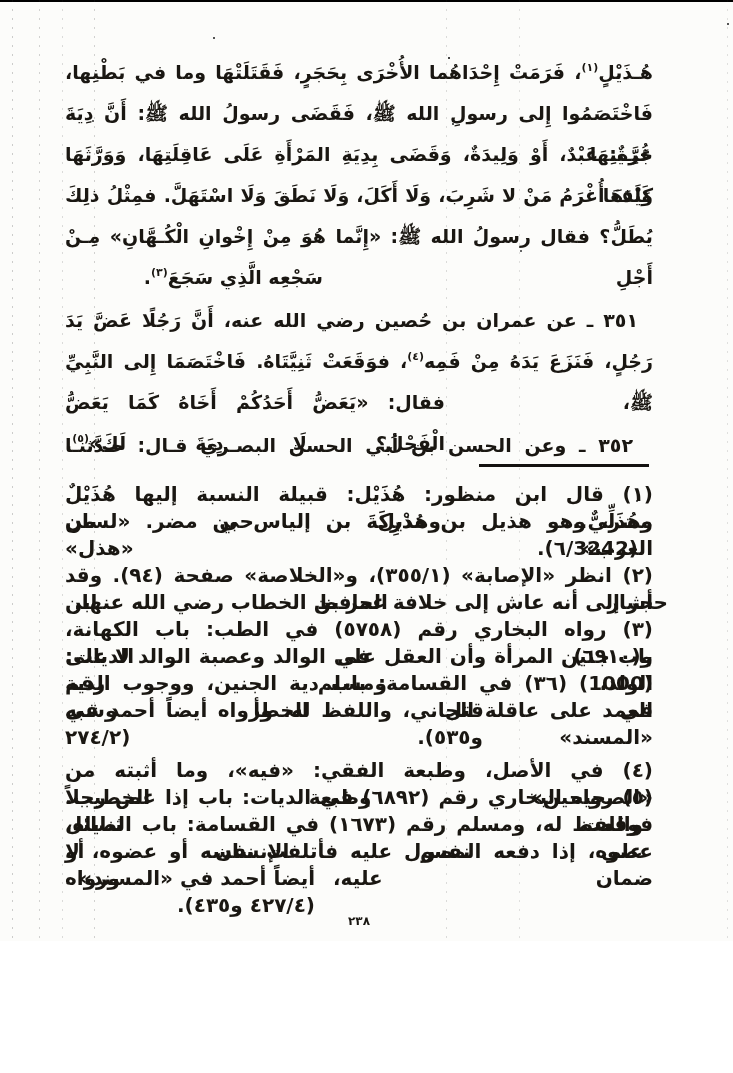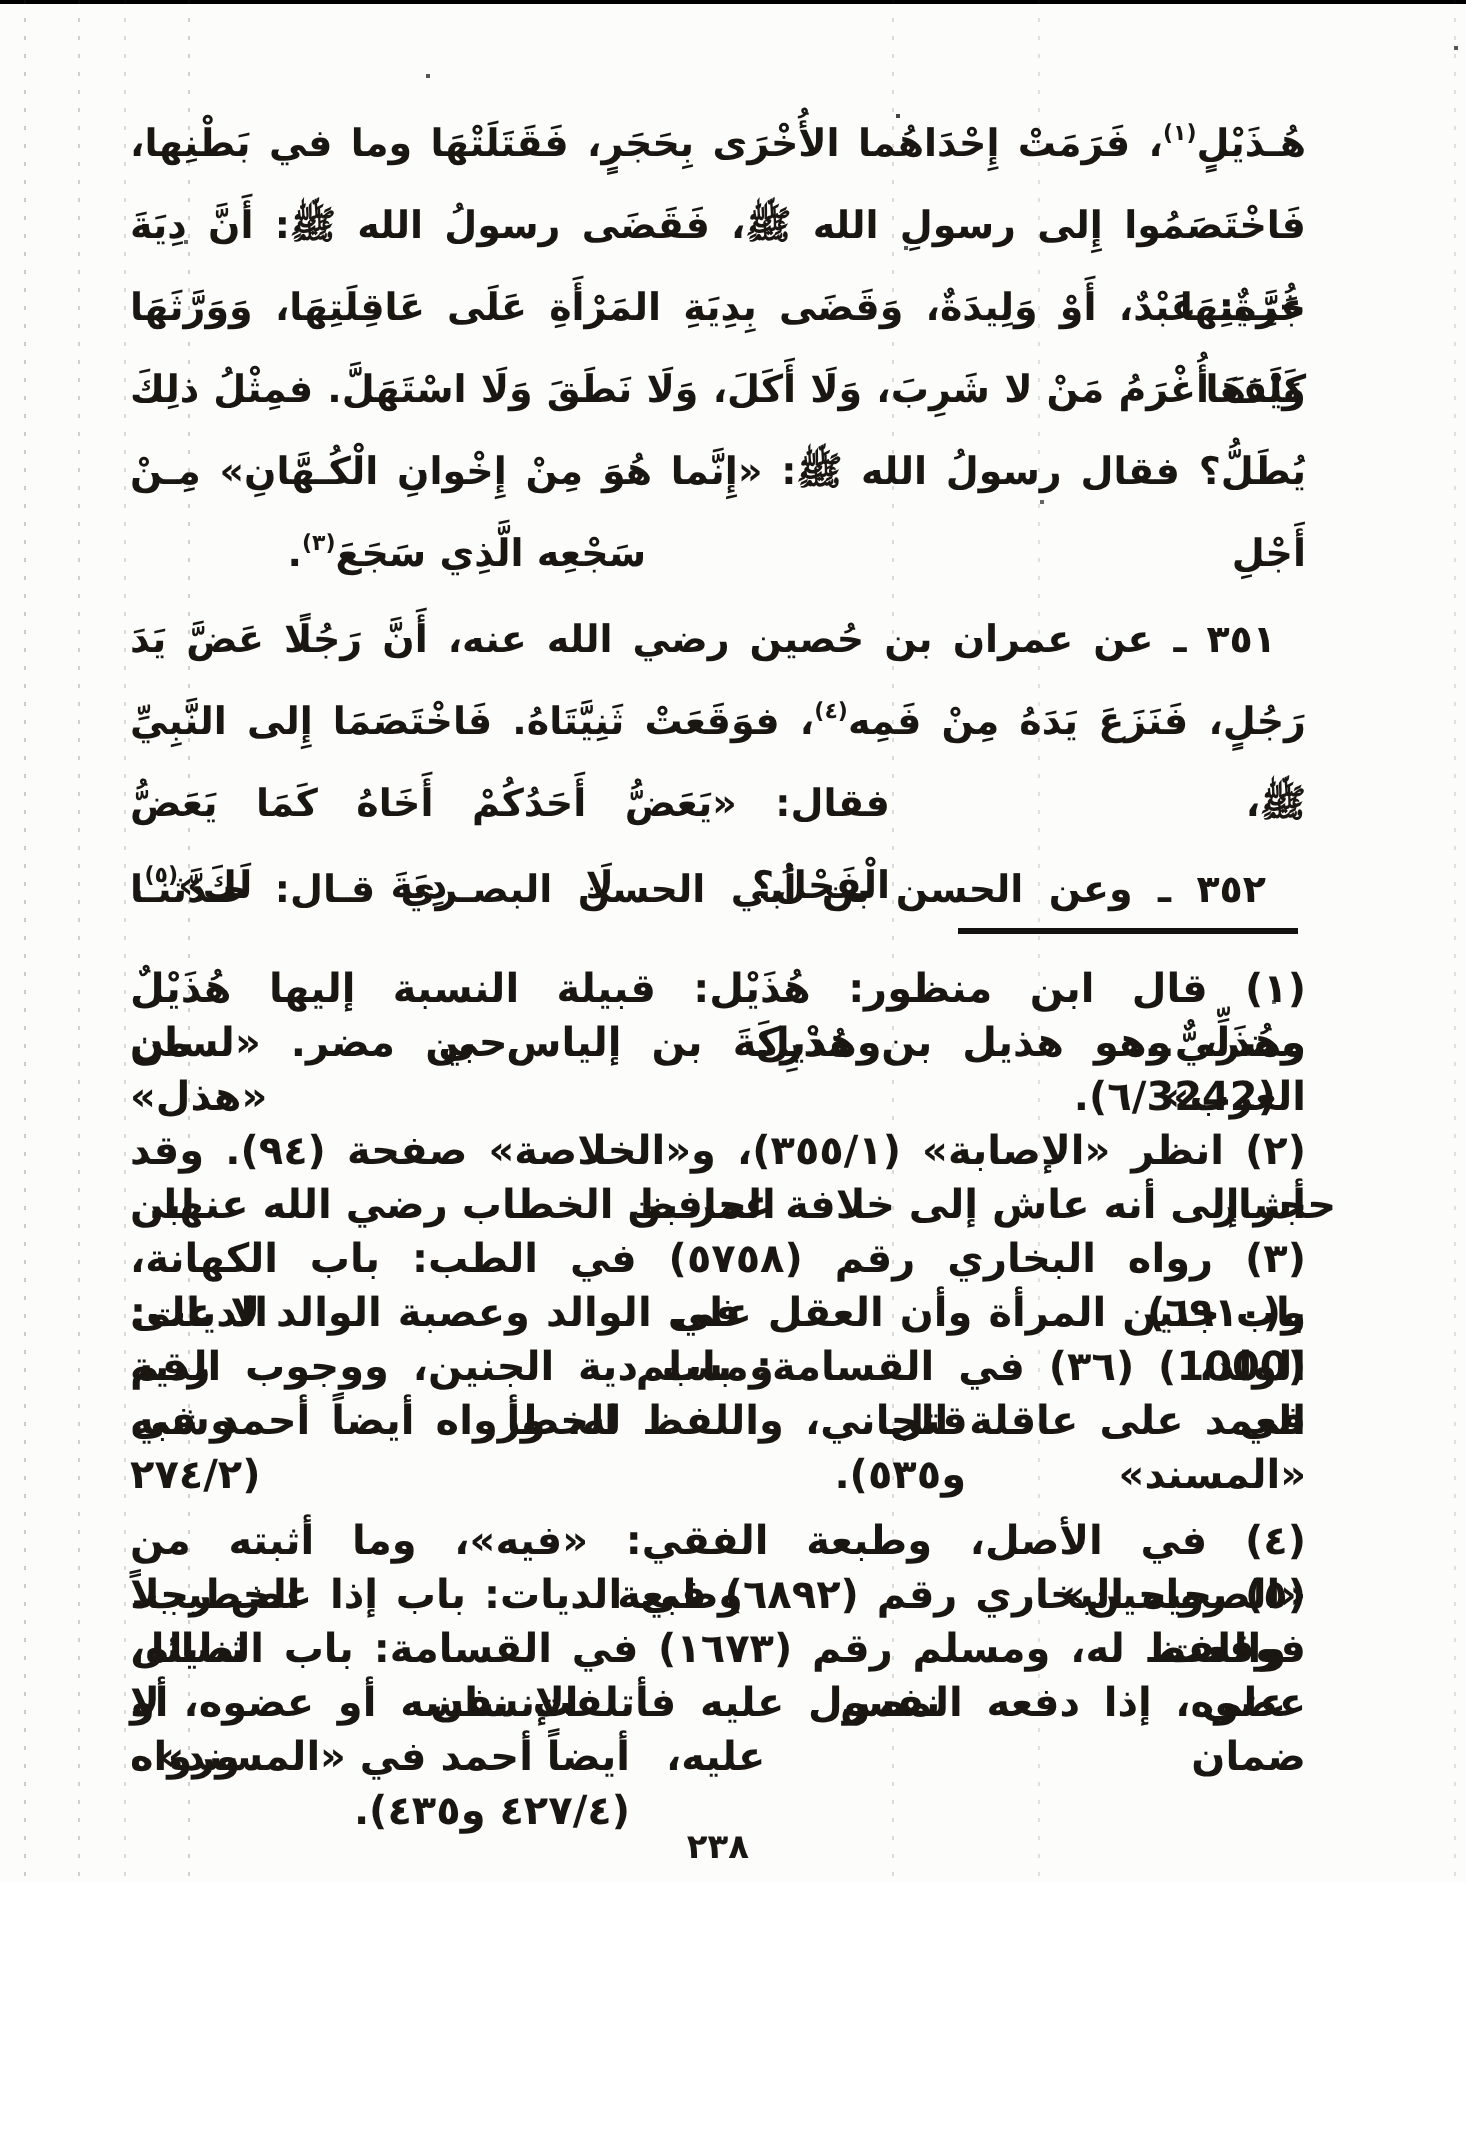--- a/index.html
+++ b/index.html
@@ -41,21 +41,21 @@
   
   .fline{
     height:27px; line-height:27px; font-size:20px; font-weight:700;
     text-align:justify; text-align-last:justify;
   }
   .fline.nofill{ text-align:right; text-align-last:right; }
   .fngap{ margin-top:6px; }
   .fn-marker{ font-weight:700; }
 
   .pagenum{
-    margin-top:22px; text-align:center; font-size:17px; font-weight:700;
+    margin-top:22px; text-align:center; font-size:12px; font-weight:700;
     letter-spacing:2px;
   }
 </style>
 </head>
 <body>
 
 <div class="page">
   <div class="border-top"></div>
 
   <div class="artifact" style="right:720px; opacity:.5;"></div>

